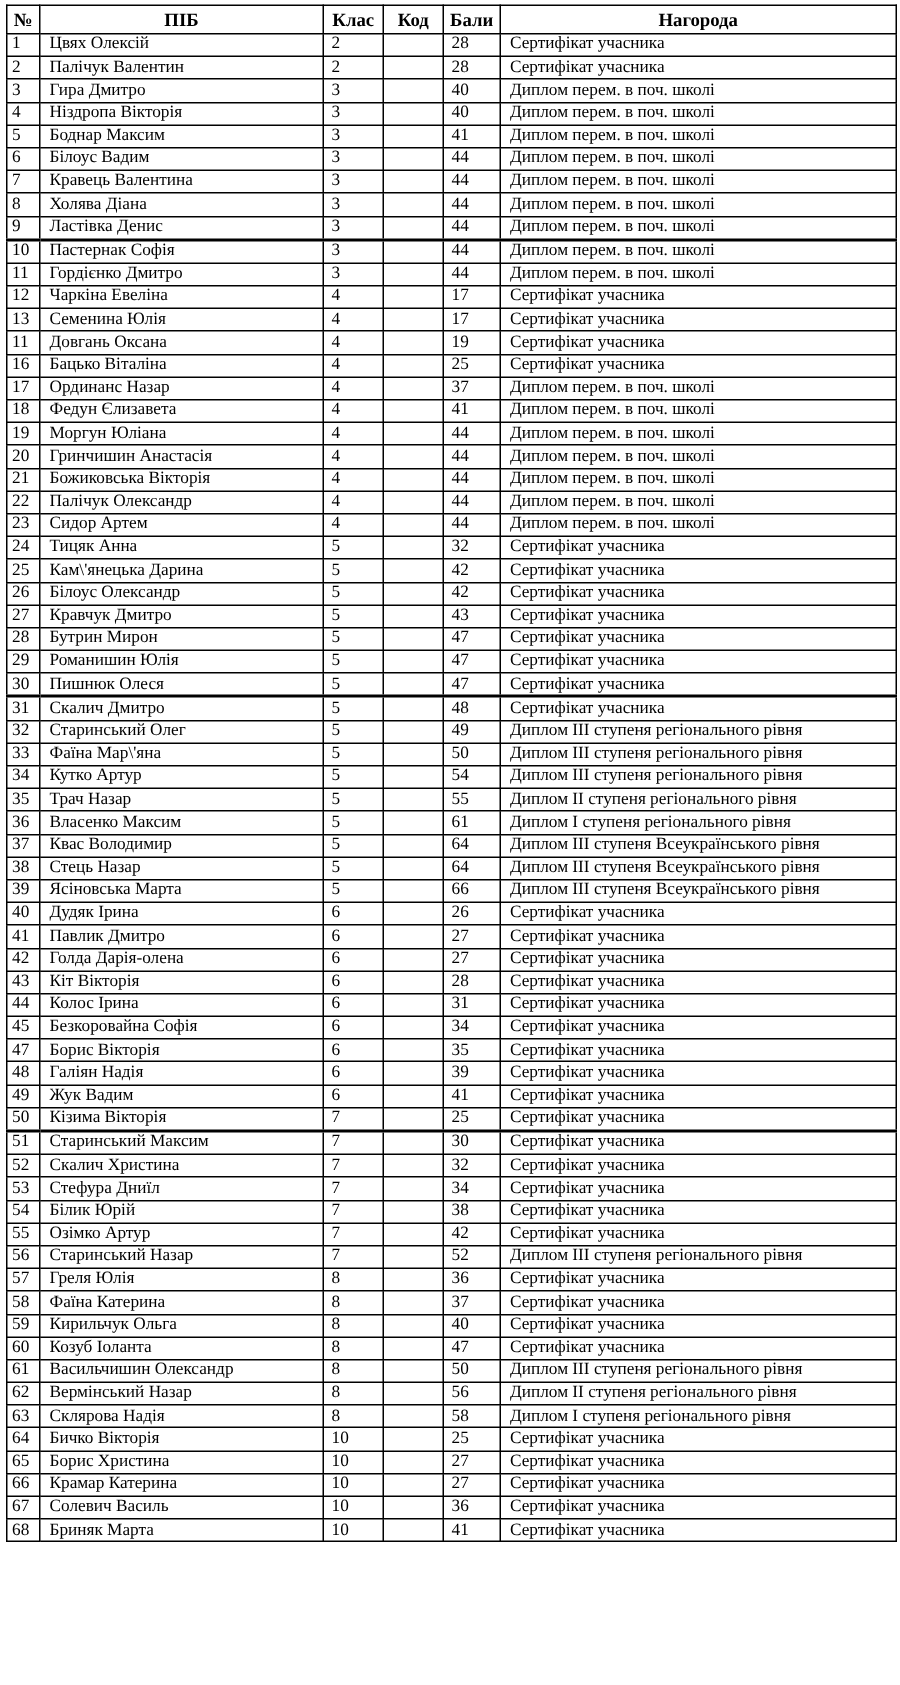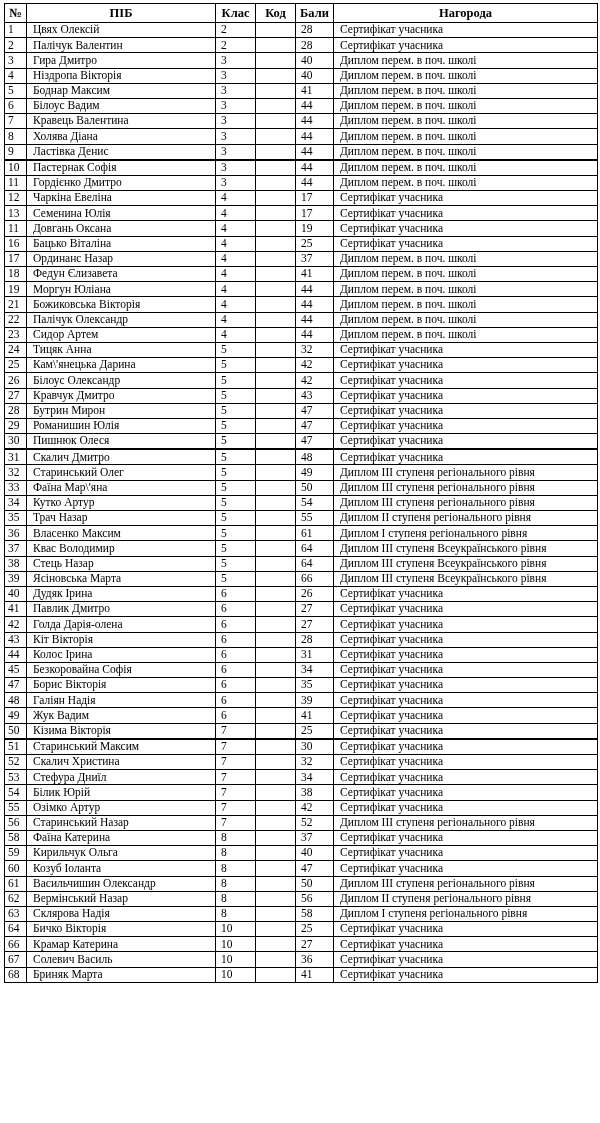--- a/index.html
+++ b/index.html
@@ -223,20 +223,28 @@
         </tr>
         <tr>
           <td class="cell-num">19</td>
           <td class="cell-name">Моргун Юліана</td>
           <td class="cell-class">4</td>
           <td class="cell-code"></td>
           <td class="cell-points">44</td>
           <td class="cell-award">Диплом перем. в поч. школі</td>
         </tr>
         <tr>
+          <td class="cell-num">20</td>
+          <td class="cell-name">Гринчишин Анастасія</td>
+          <td class="cell-class">4</td>
+          <td class="cell-code"></td>
+          <td class="cell-points">44</td>
+          <td class="cell-award">Диплом перем. в поч. школі</td>
+        </tr>
+        <tr>
           <td class="cell-num">21</td>
           <td class="cell-name">Божиковська Вікторія</td>
           <td class="cell-class">4</td>
           <td class="cell-code"></td>
           <td class="cell-points">44</td>
           <td class="cell-award">Диплом перем. в поч. школі</td>
         </tr>
         <tr>
           <td class="cell-num">22</td>
           <td class="cell-name">Палічук Олександр</td>
@@ -503,20 +511,28 @@
         </tr>
         <tr>
           <td class="cell-num">56</td>
           <td class="cell-name">Старинський Назар</td>
           <td class="cell-class">7</td>
           <td class="cell-code"></td>
           <td class="cell-points">52</td>
           <td class="cell-award">Диплом III ступеня регіонального рівня</td>
         </tr>
         <tr>
+          <td class="cell-num">57</td>
+          <td class="cell-name">Греля Юлія</td>
+          <td class="cell-class">8</td>
+          <td class="cell-code"></td>
+          <td class="cell-points">36</td>
+          <td class="cell-award">Сертифікат учасника</td>
+        </tr>
+        <tr>
           <td class="cell-num">58</td>
           <td class="cell-name">Фаїна Катерина</td>
           <td class="cell-class">8</td>
           <td class="cell-code"></td>
           <td class="cell-points">37</td>
           <td class="cell-award">Сертифікат учасника</td>
         </tr>
         <tr>
           <td class="cell-num">59</td>
           <td class="cell-name">Кирильчук Ольга</td>
@@ -556,20 +572,28 @@
           <td class="cell-code"></td>
           <td class="cell-points">58</td>
           <td class="cell-award">Диплом I ступеня регіонального рівня</td>
         </tr>
         <tr>
           <td class="cell-num">64</td>
           <td class="cell-name">Бичко Вікторія</td>
           <td class="cell-class">10</td>
           <td class="cell-code"></td>
           <td class="cell-points">25</td>
+          <td class="cell-award">Сертифікат учасника</td>
+        </tr>
+        <tr>
+          <td class="cell-num">65</td>
+          <td class="cell-name">Борис Христина</td>
+          <td class="cell-class">10</td>
+          <td class="cell-code"></td>
+          <td class="cell-points">27</td>
           <td class="cell-award">Сертифікат учасника</td>
         </tr>
         <tr>
           <td class="cell-num">66</td>
           <td class="cell-name">Крамар Катерина</td>
           <td class="cell-class">10</td>
           <td class="cell-code"></td>
           <td class="cell-points">27</td>
           <td class="cell-award">Сертифікат учасника</td>
         </tr>

